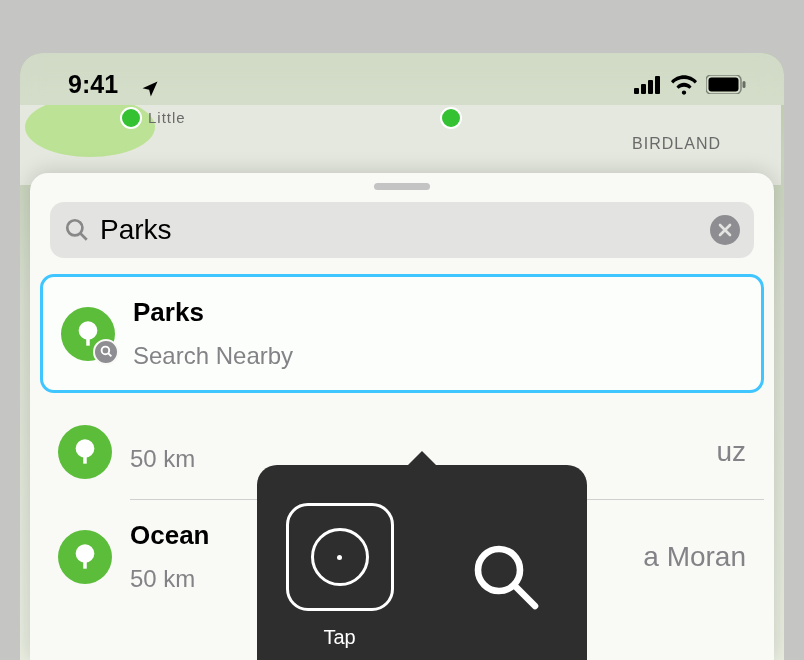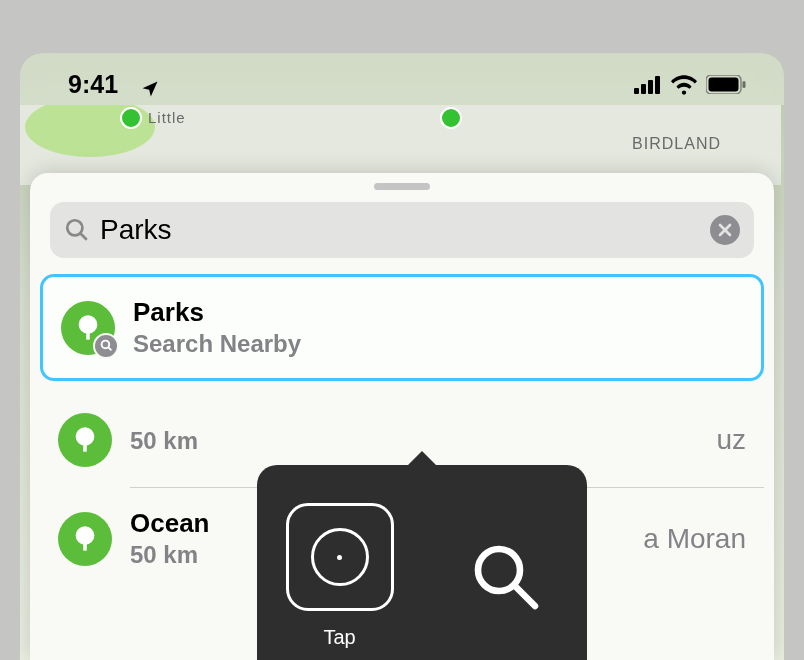--- a/index.html
+++ b/index.html
@@ -178,22 +178,21 @@
     .result-title {
       font-size: 26px;
       font-weight: 600;
       color: #000;
       white-space: nowrap;
     }
     .result-sub {
       font-size: 24px;
       color: #838387;
       white-space: nowrap;
-      margin-top: 2px;
-      font-weight: bold;
+      margin-top: 14px;
     }
     .divider {
       height: 1px;
       background: #d0d0d0;
       margin-left: 90px;
     }
     .tooltip-popover {
       position: absolute;
       top: 412px;
       left: 237px;

